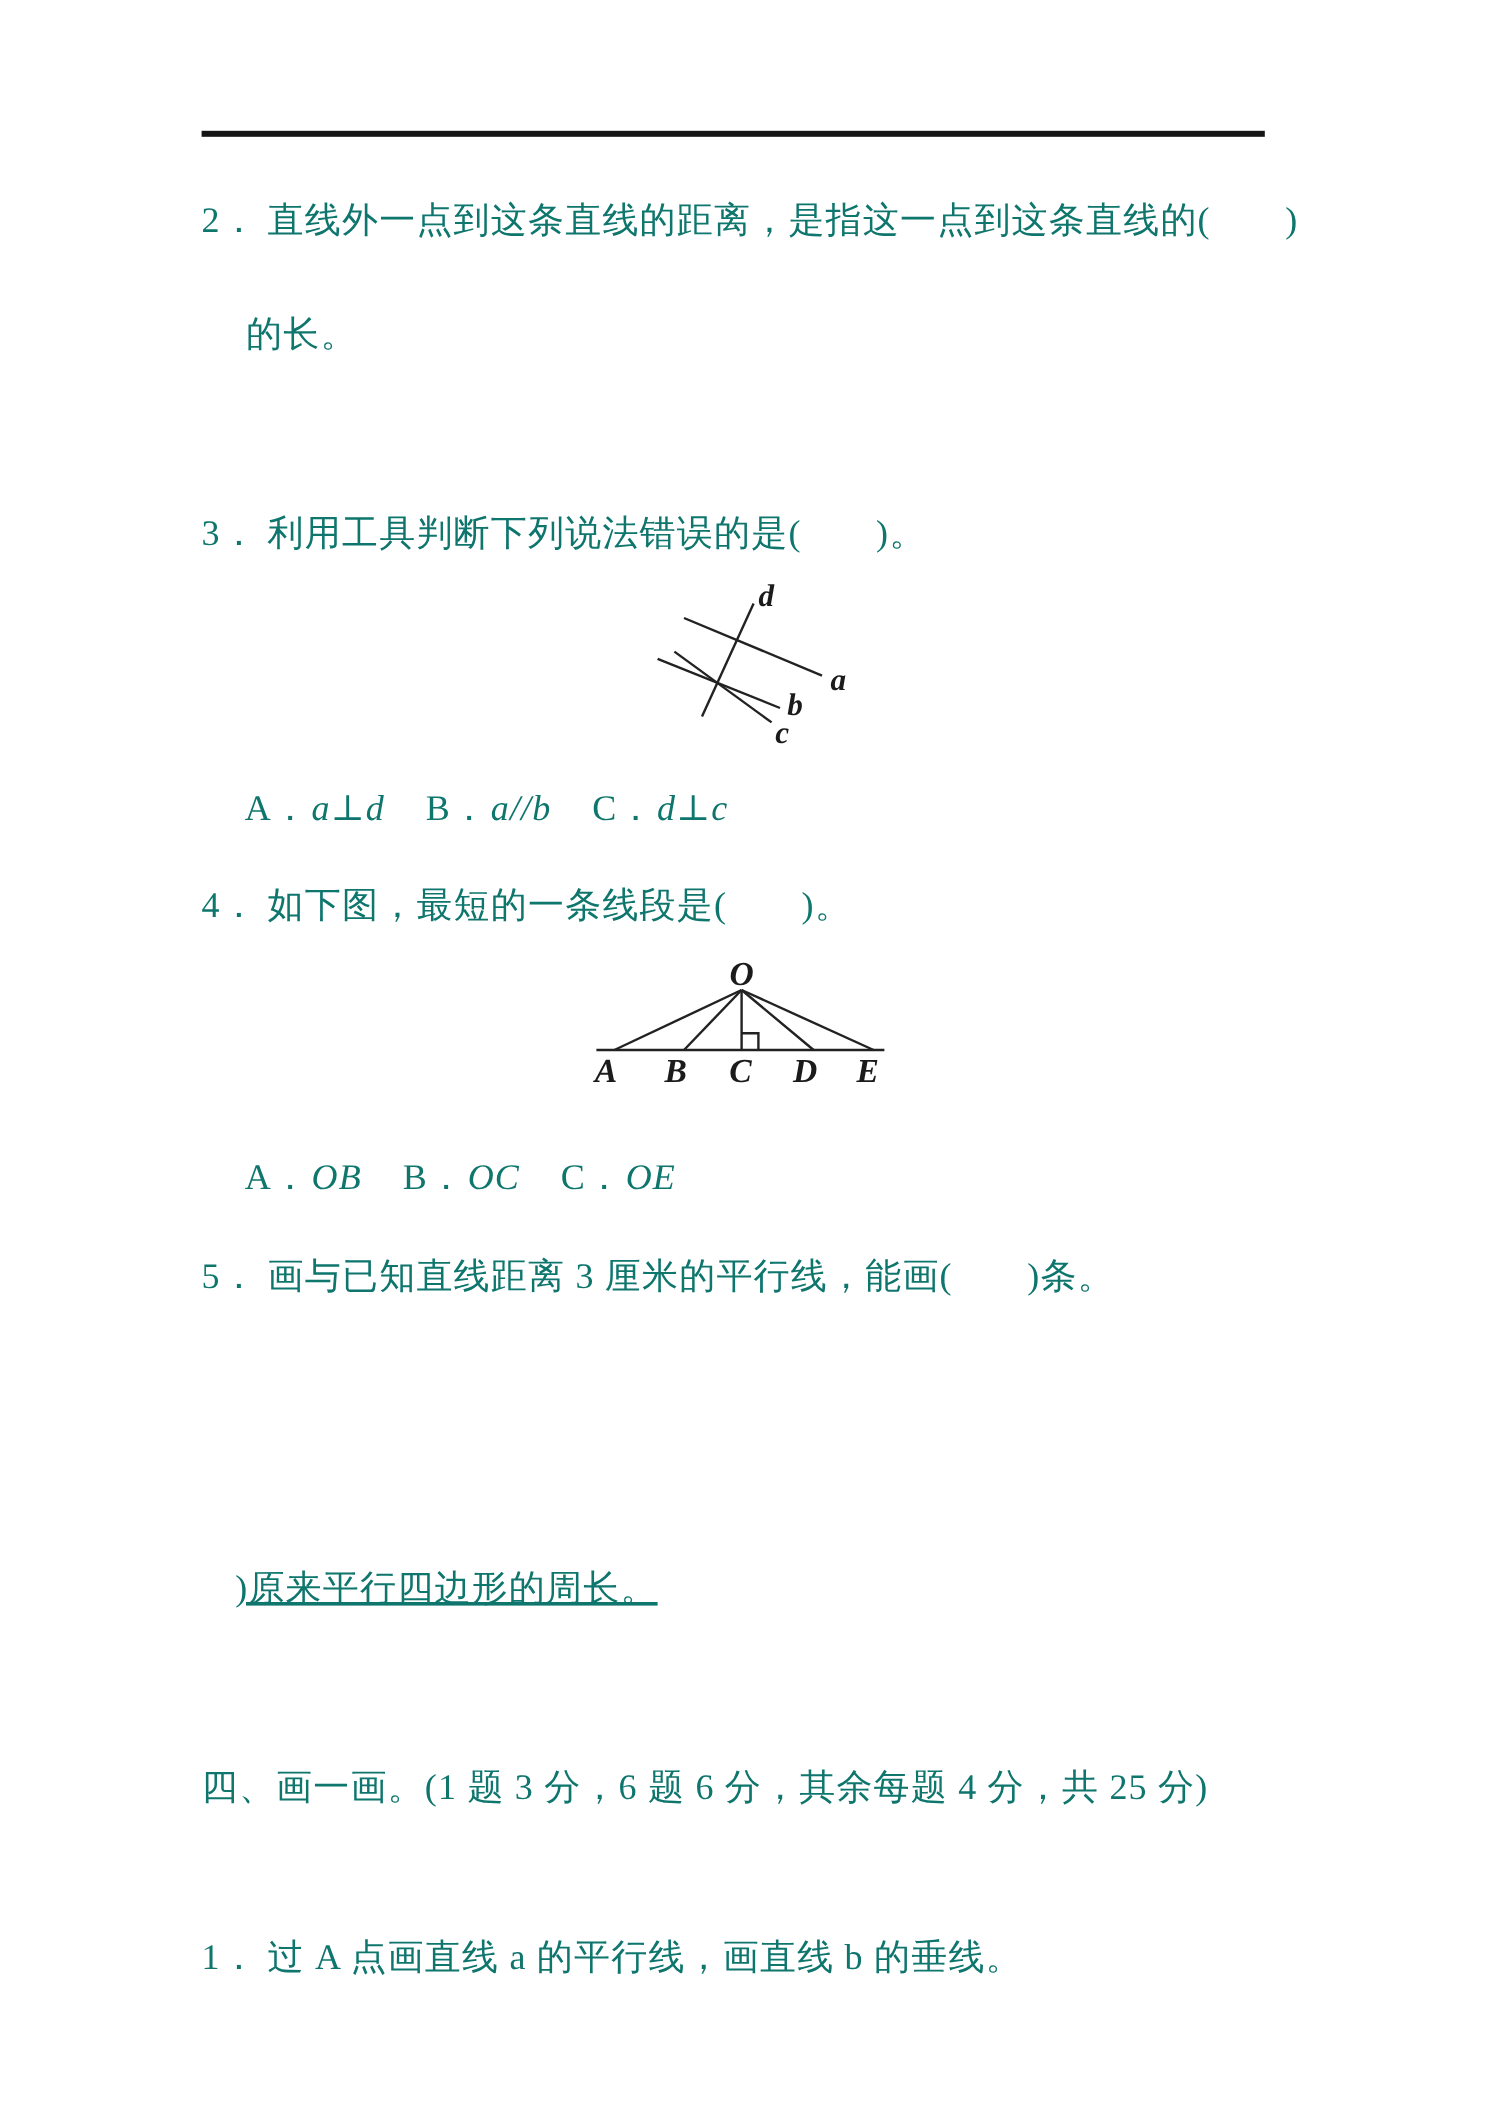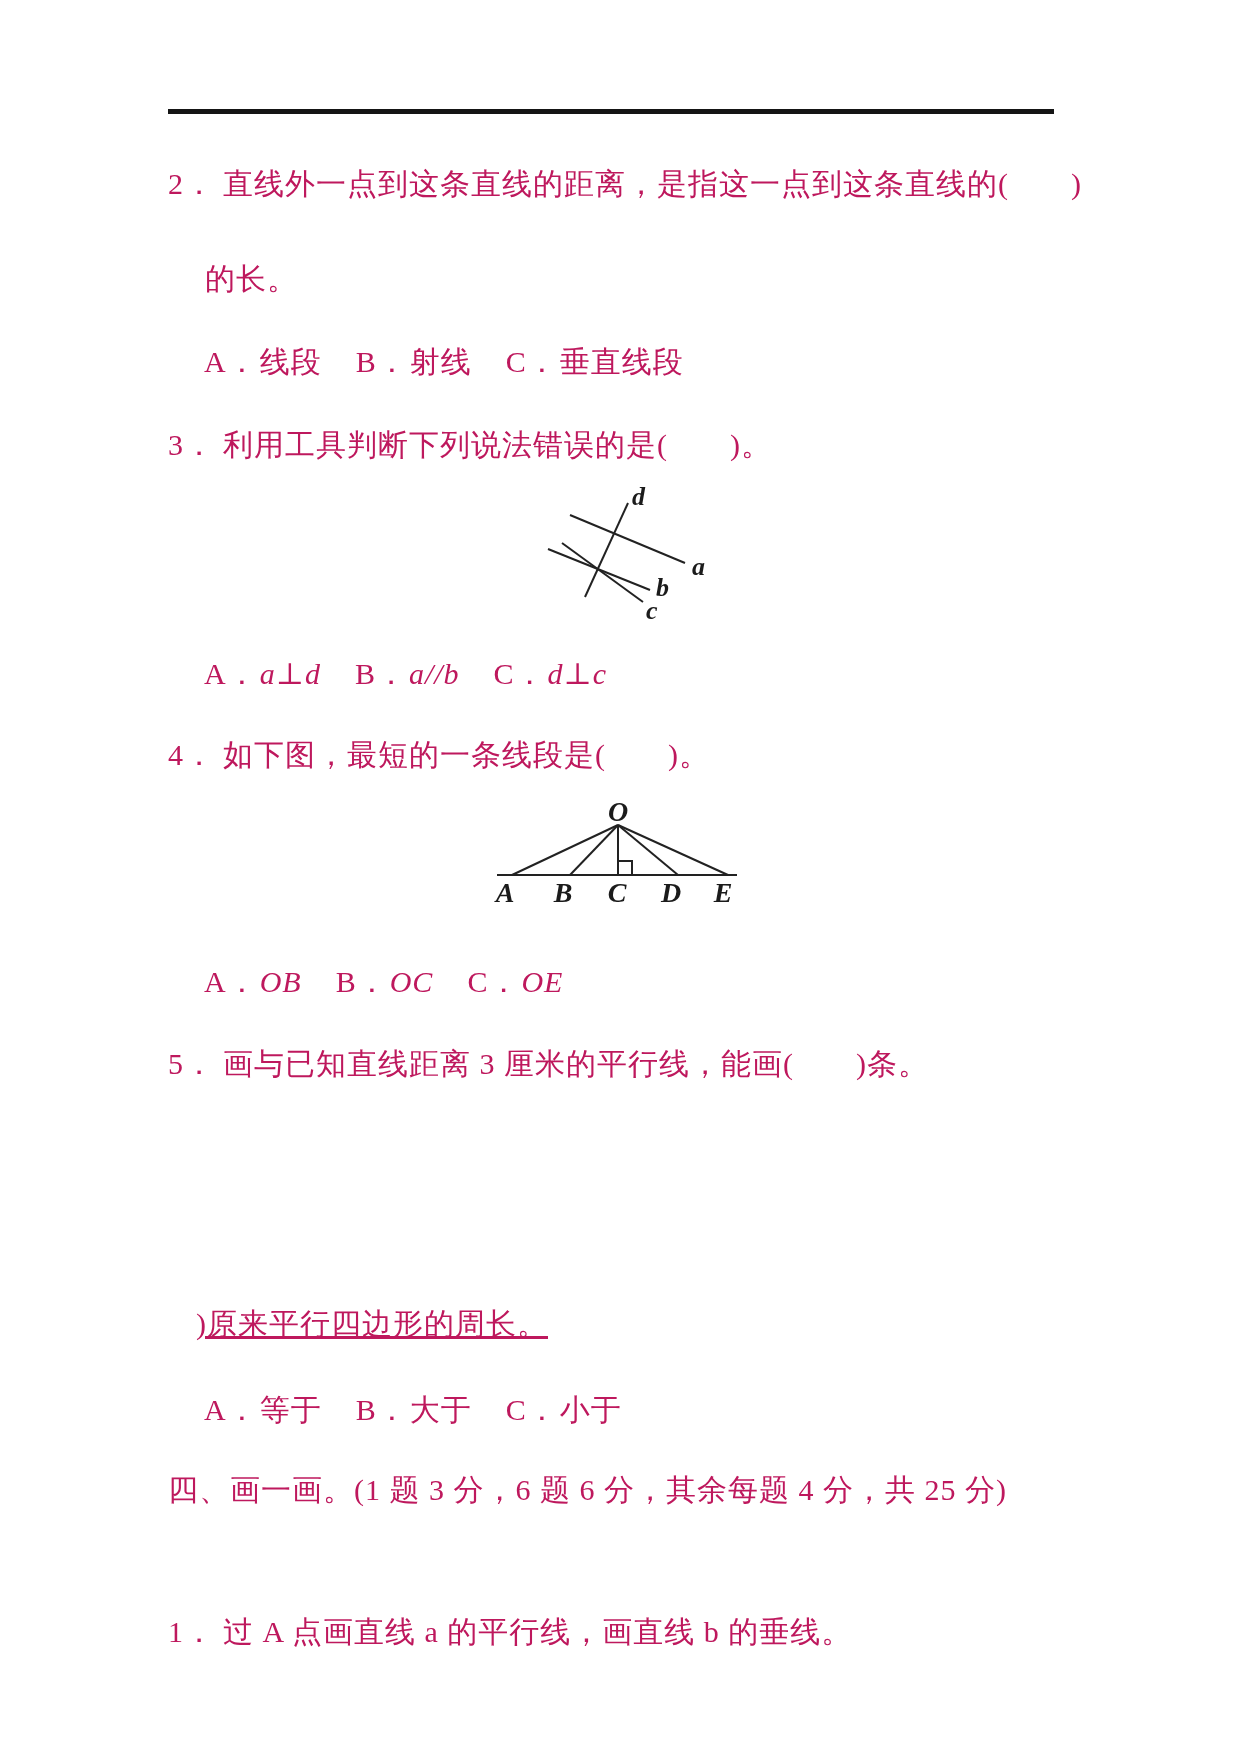--- a/index.html
+++ b/index.html
@@ -2,21 +2,21 @@
 <html><head>
 <meta charset="utf-8">
 <style>
   html, body { margin: 0; padding: 0; background: #ffffff; }
   .page {
     position: relative;
     width: 1241px;
     height: 1754px;
     background: #ffffff;
     font-family: "Liberation Serif", "DejaVu Serif", serif;
-    color: #be185d;
+    color: #0f766e;
     overflow: hidden;
   }
   .top-rule {
     position: absolute;
     background: #151515;
   }
   .line {
     position: absolute;
     font-size: 30px;
     line-height: 36px;
@@ -44,23 +44,20 @@
 
 <div class="page">
 
   <div class="top-rule" style="left:168px; top:109px; width:886px; height:5px;"></div>
 
   <div class="line" style="left:168px; top:166px;">
     <span class="qnum">2．</span><span>直线外一点到这条直线的距离，是指这一点到这条直线的(　　)</span>
   </div>
   <div class="line" style="left:205px; top:261px;">
     <span>的长。</span>
-  </div>
-  <div class="line" style="left:204px; top:344px;">
-    <span class="opt"><span class="okey">A．</span><span class="otext">线段</span></span><span class="opt"><span class="okey">B．</span><span class="otext">射线</span></span><span class="opt"><span class="okey">C．</span><span class="otext">垂直线段</span></span>
   </div>
 
   <div class="line" style="left:168px; top:427px;">
     <span class="qnum">3．</span><span>利用工具判断下列说法错误的是(　　)。</span>
   </div>
 
   <svg class="fig" style="left:500px; top:483px;" width="210" height="145" viewBox="0 0 210 145">
     <line class="fig-line" x1="128" y1="20" x2="85" y2="114"></line>
     <line class="fig-line" x1="70" y1="32" x2="185" y2="80"></line>
     <line class="fig-line" x1="48" y1="66" x2="150" y2="107"></line>
@@ -99,23 +96,20 @@
     <span class="opt"><span class="okey">A．</span><span class="otext math">OB</span></span><span class="opt"><span class="okey">B．</span><span class="otext math">OC</span></span><span class="opt"><span class="okey">C．</span><span class="otext math">OE</span></span>
   </div>
 
   <div class="line" style="left:168px; top:1046px;">
     <span class="qnum">5．</span><span>画与已知直线距离 3 厘米的平行线，能画(　　)条。</span>
   </div>
 
   <div class="line" style="left:196px; top:1306px;text-decoration:underline;">
     <span>)原来平行四边形的周长。</span>
   </div>
-  <div class="line" style="left:204px; top:1392px;">
-    <span class="opt"><span class="okey">A．</span><span class="otext">等于</span></span><span class="opt"><span class="okey">B．</span><span class="otext">大于</span></span><span class="opt"><span class="okey">C．</span><span class="otext">小于</span></span>
-  </div>
 
   <div class="line" style="left:168px; top:1472px;">
     <span>四、画一画。</span><span>(1 题 3 分，6 题 6 分，其余每题 4 分，共 25 分)</span>
   </div>
   <div class="line" style="left:168px; top:1614px;">
     <span class="qnum">1．</span><span>过 A 点画直线 a 的平行线，画直线 b 的垂线。</span>
   </div>
 
 </div>
 

